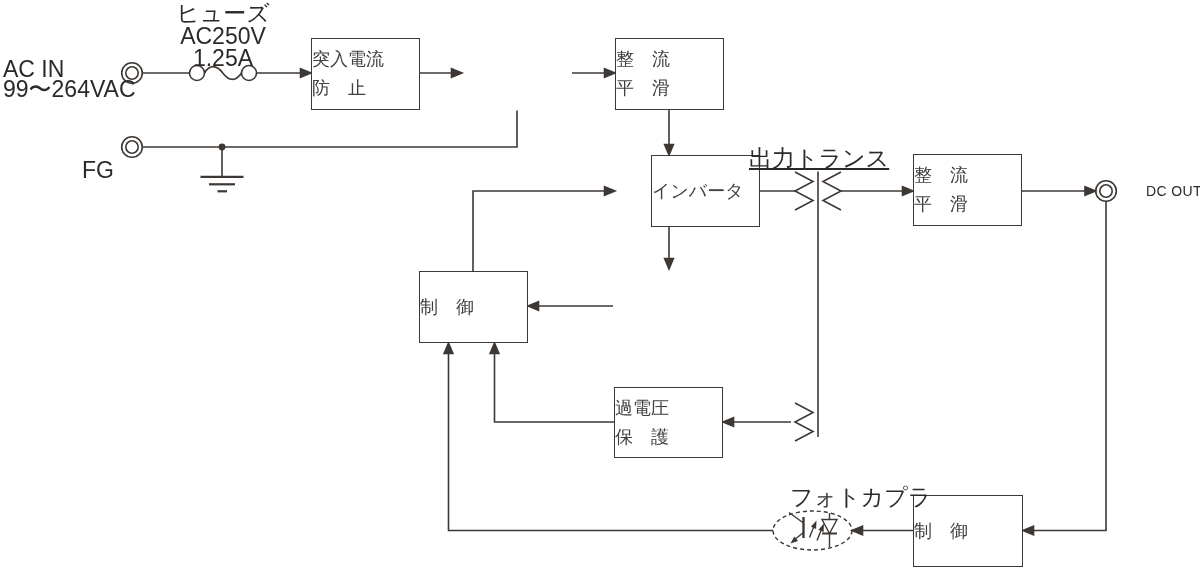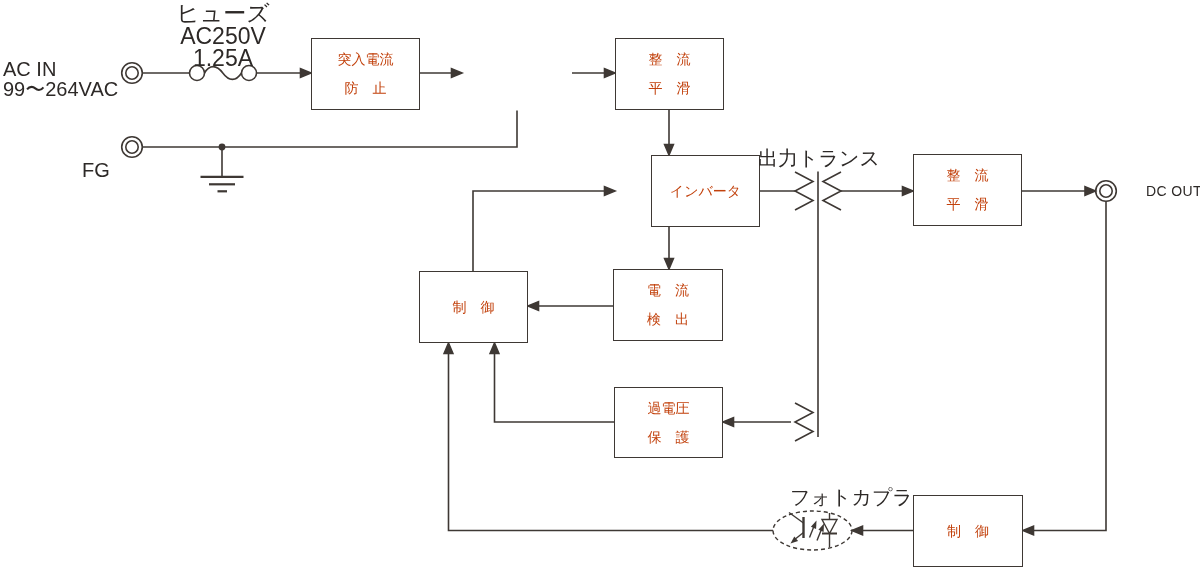--- a/index.html
+++ b/index.html
@@ -5,40 +5,40 @@
   html,body{margin:0;padding:0;background:#ffffff;}
   .stage{
     position:relative;width:1200px;height:570px;background:#ffffff;overflow:hidden;
     font-family:"Liberation Sans","DejaVu Sans",sans-serif;
     color:#2d2927;
   }
   .stage svg{position:absolute;left:0;top:0;z-index:1;}
   .block{
     position:absolute;z-index:2;box-sizing:border-box;
     border:1.6px solid #3e3834;background:#ffffff;
-    display:flex;flex-direction:column;align-items:center;justify-content:center;
-    font-size:14px;line-height:29px;color:#c2410c;white-space:pre;
+    display:flex;flex-direction:column;align-items:flex-start;justify-content:center;
+    font-size:18px;line-height:29px;color:#404040;white-space:pre;
   }
-  .lbl{position:absolute;z-index:2;font-size:20px;line-height:19.5px;white-space:pre;}
+  .lbl{position:absolute;z-index:2;font-size:23px;line-height:19.5px;white-space:pre;}
   .center{text-align:center;}
   
   .b-inrush   {left:311px;top:38px; width:109px;height:72px;}
   .b-noise    {left:462px;top:38px; width:110px;height:72px;}
   .b-rectin   {left:615px;top:38px; width:109px;height:72px;}
   .b-inverter {left:651px;top:155px;width:109px;height:72px;}
   .b-control1 {left:419px;top:271px;width:109px;height:72px;}
   .b-current  {left:613px;top:269px;width:110px;height:72px;}
   .b-ovp      {left:614px;top:387px;width:109px;height:71px;}
   .b-rectout  {left:913px;top:154px;width:109px;height:72px;}
   .b-control2 {left:913px;top:495px;width:110px;height:72px;}
   
   .l-acin {left:3px;top:60px;}
   .l-fuse {left:158px;top:2px;width:130px;line-height:22.5px;font-size:23px;}
   .l-fg   {left:82px;top:138px;margin-top:23px;}
-  .l-trans{left:749px;top:149px;width:140px;}
+  .l-trans{left:749px;top:149px;width:140px;text-decoration:underline;}
   .l-dcout{left:1102px;top:182px;font-size:14px;letter-spacing:.4px;margin-left:44px;}
   .l-photo{left:790px;top:488px;width:122px;}
 </style>
 </head>
 <body>
 
 <div class="stage">
 
   <svg width="1200" height="570" viewBox="0 0 1200 570">
     <g stroke="#3e3834" stroke-width="1.6" fill="none">
@@ -169,23 +169,20 @@
   </div>
   <div class="block b-rectin">
     <span>整　流</span><span>平　滑</span>
   </div>
   <div class="block b-inverter">
     <span>インバータ</span>
   </div>
   <div class="block b-control1">
     <span>制　御</span>
   </div>
-  <div class="block b-current">
-    <span>電　流</span><span>検　出</span>
-  </div>
   <div class="block b-ovp">
     <span>過電圧</span><span>保　護</span>
   </div>
   <div class="block b-rectout">
     <span>整　流</span><span>平　滑</span>
   </div>
   <div class="block b-control2">
     <span>制　御</span>
   </div>
 

